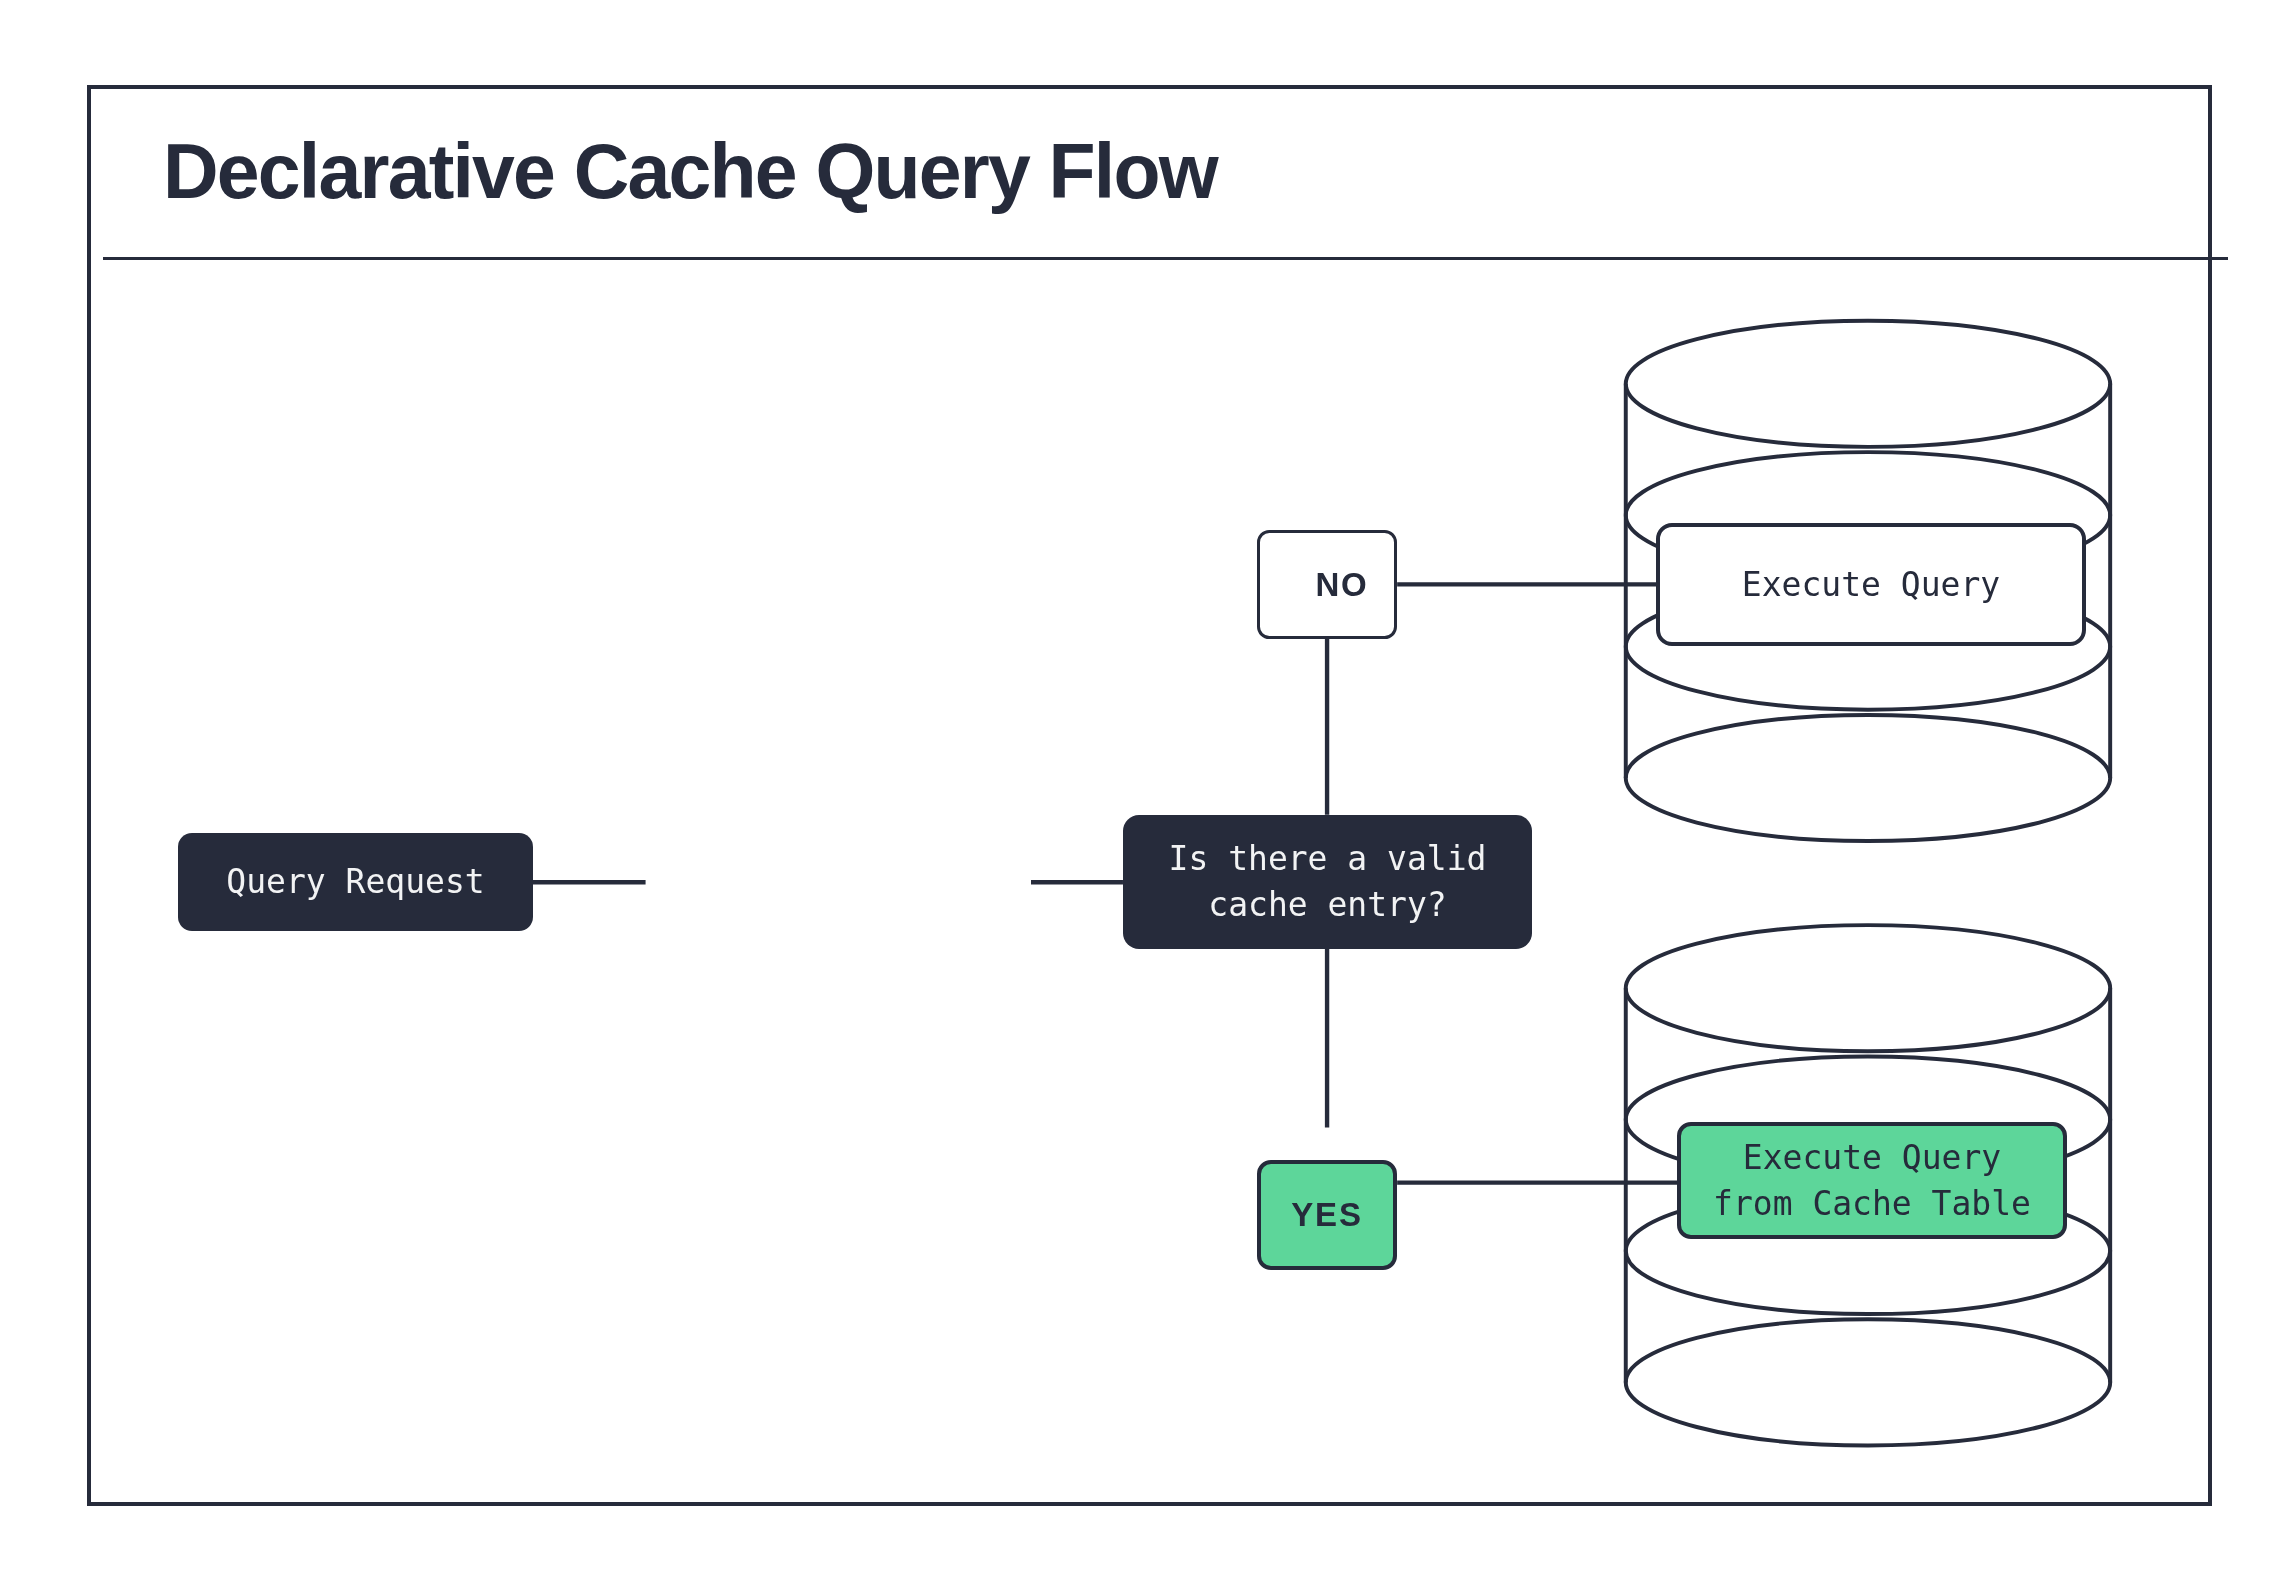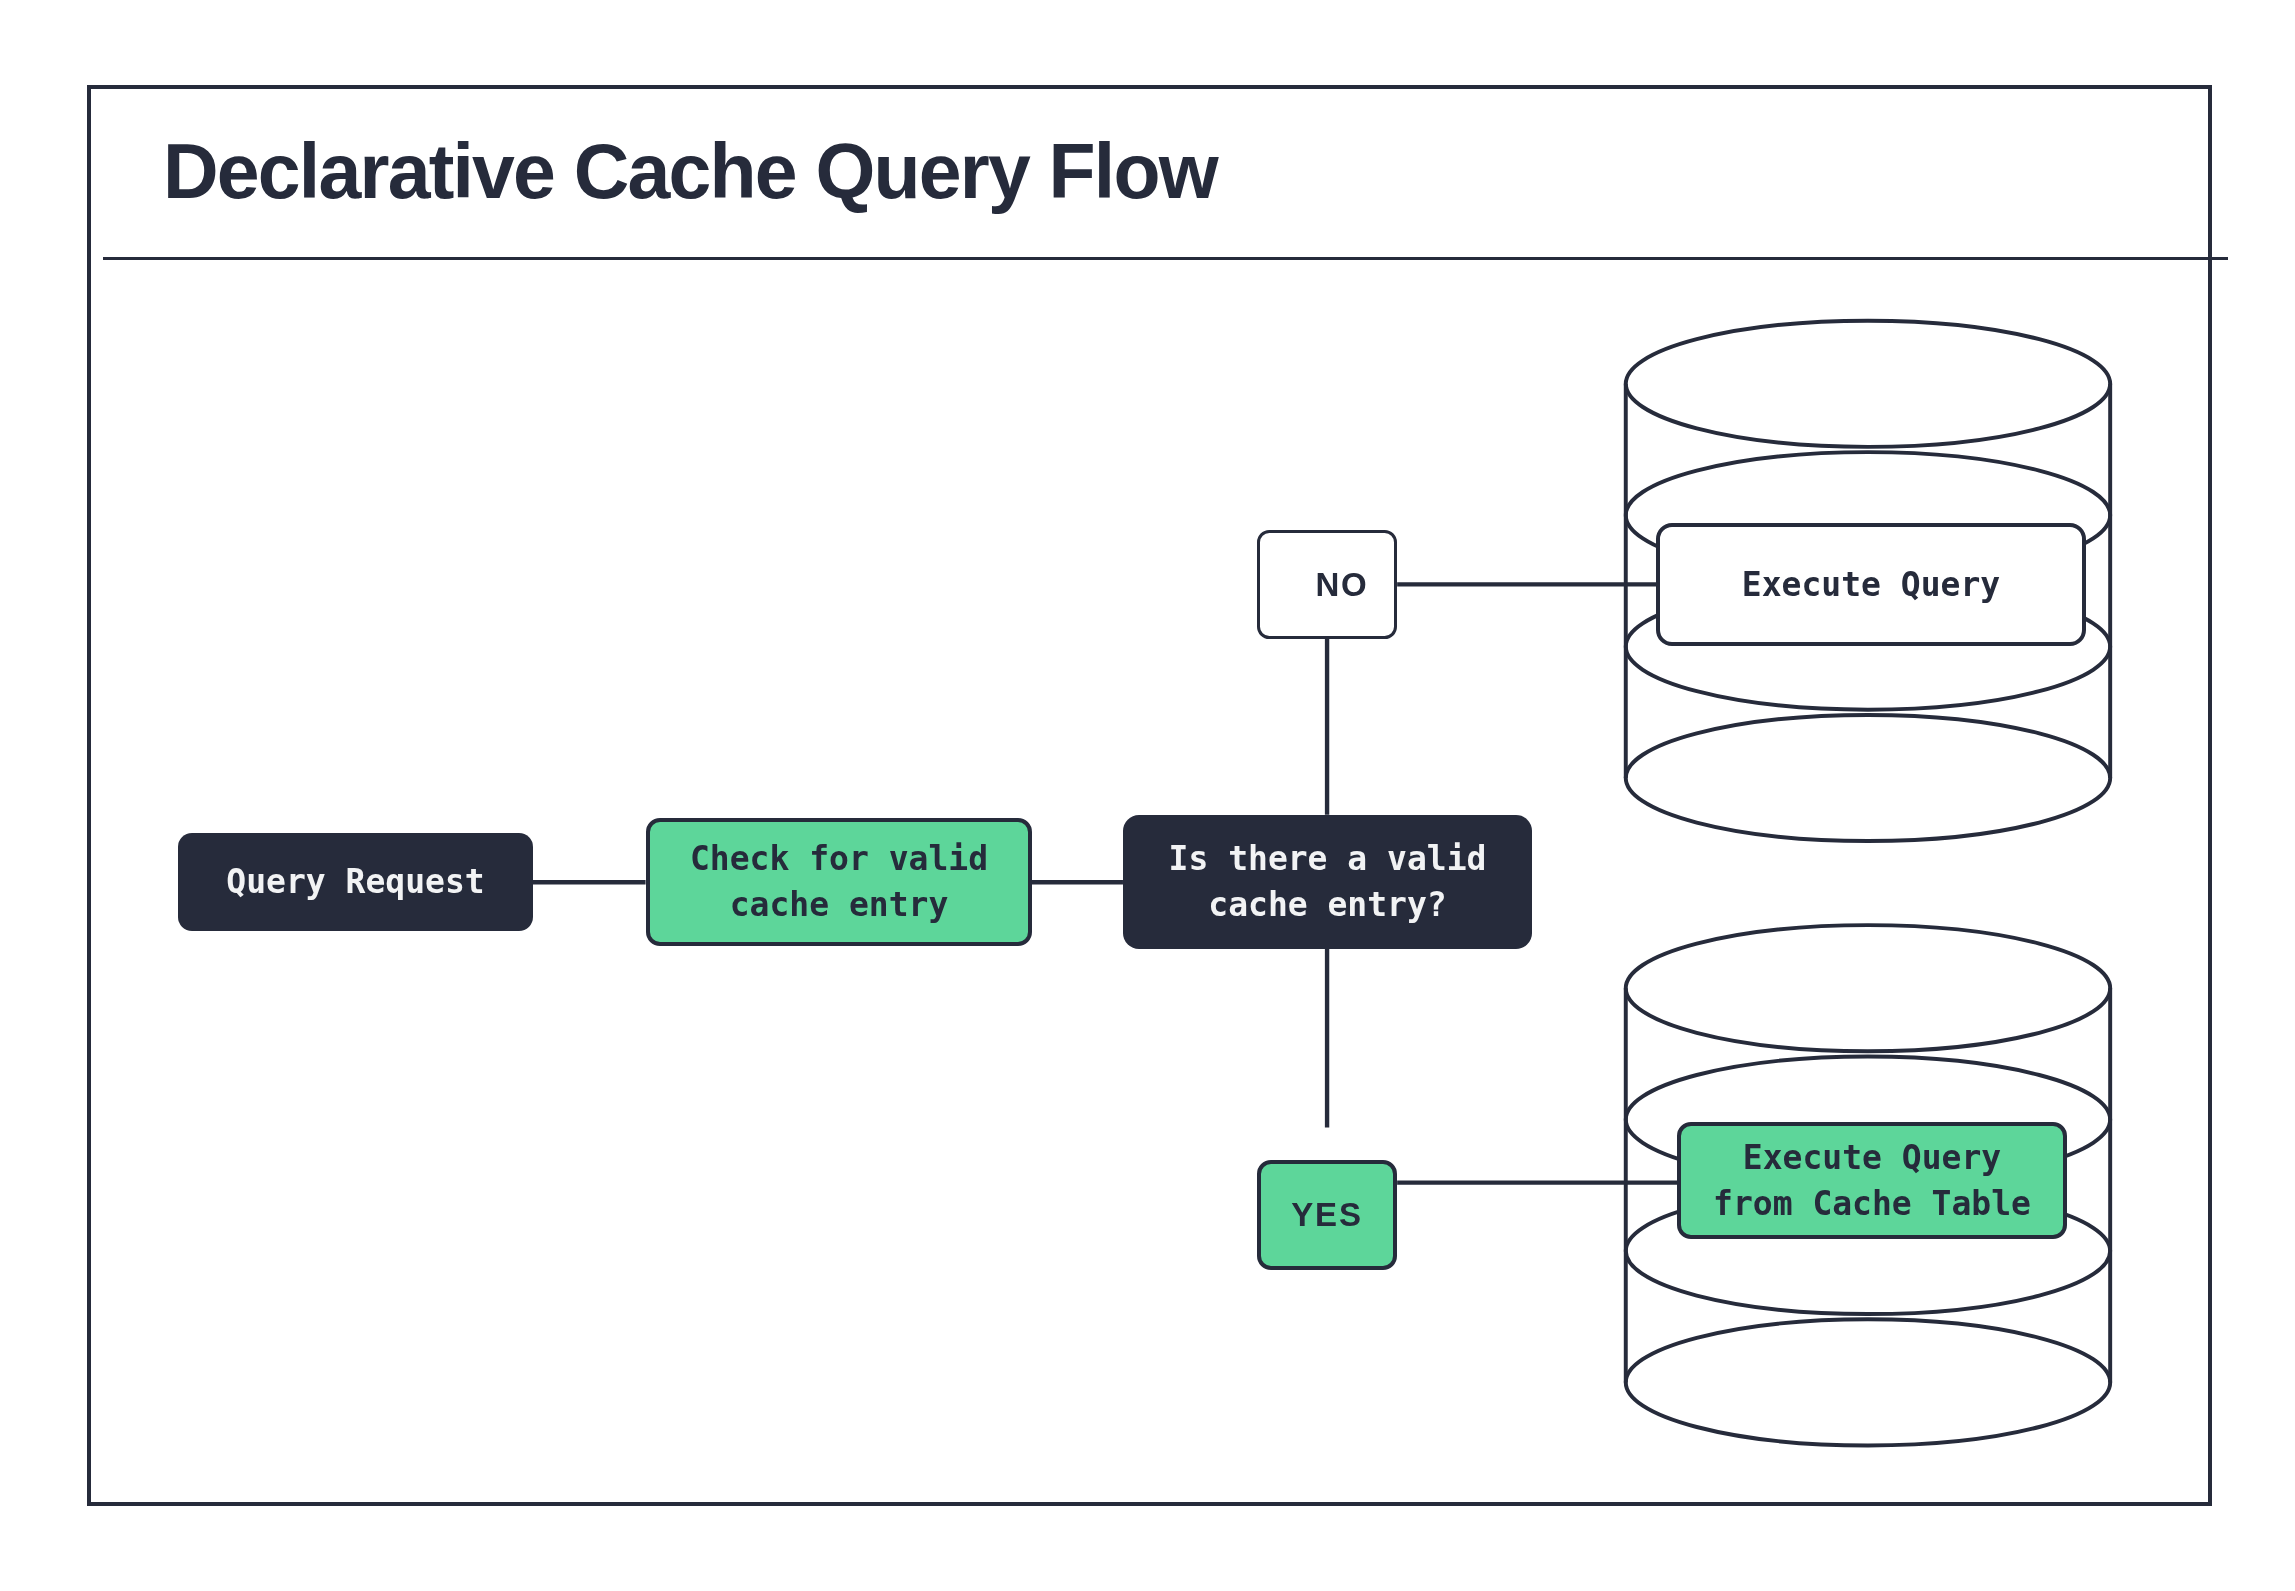--- a/index.html
+++ b/index.html
@@ -23,21 +23,21 @@
     color: #262B3B;
   }
   svg.art { position: absolute; left: 0; top: 0; width: 2295px; height: 1591px; }
   .box {
     position: absolute; box-sizing: border-box;
     display: flex; flex-direction: column; align-items: center; justify-content: center;
     text-align: center;
   }
   .mono-label {
     font-family: "DejaVu Sans Mono", monospace;
-    font-weight: 700; font-size: 33px; line-height: 46px;
+    font-weight: 400; font-size: 33px; line-height: 46px;
     white-space: nowrap;
   }
   .sans-label {
     font-family: "Liberation Sans", sans-serif;
     font-weight: 700; font-size: 33px; letter-spacing: 1.8px;
     color: #262B3B;
   }
   .dark-node   { background: #262B3B; border-radius: 14px; color: #F2F3F4; }
   .green-node  { background: #5DD69A; border: 4.4px solid #262B3B; border-radius: 14px; color: #262B3B; }
   .white-node  { background: #FFFFFF; border: 3.5px solid #262B3B; border-radius: 12.3px; color: #262B3B; }
@@ -82,24 +82,20 @@
       <line x1="1515" y1="1083" x2="1515" y2="1287"></line>
       <line x1="1595" y1="667" x2="1895" y2="667"></line>
       <line x1="1595" y1="1350" x2="1920" y2="1350"></line>
     </g>
   </svg>
 
   <div class="box dark-node node-query">
     <span class="mono-label">Query Request</span>
   </div>
 
-  <div class="box green-node node-check">
-    <span class="mono-label">Check for valid</span>
-    <span class="mono-label">cache entry</span>
-  </div>
 
   <div class="box dark-node node-decision">
     <span class="mono-label">Is there a valid</span>
     <span class="mono-label">cache entry?</span>
   </div>
 
   <div class="box white-node node-no">
     <span class="sans-label">NO</span>
   </div>
 

